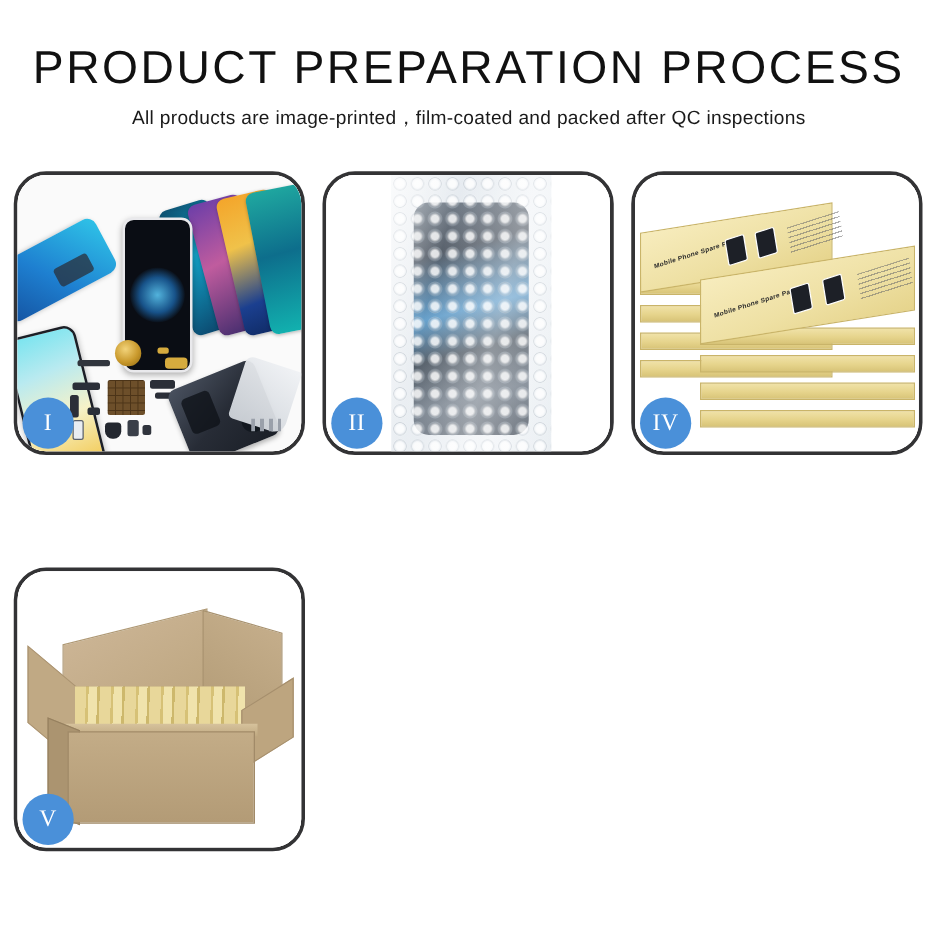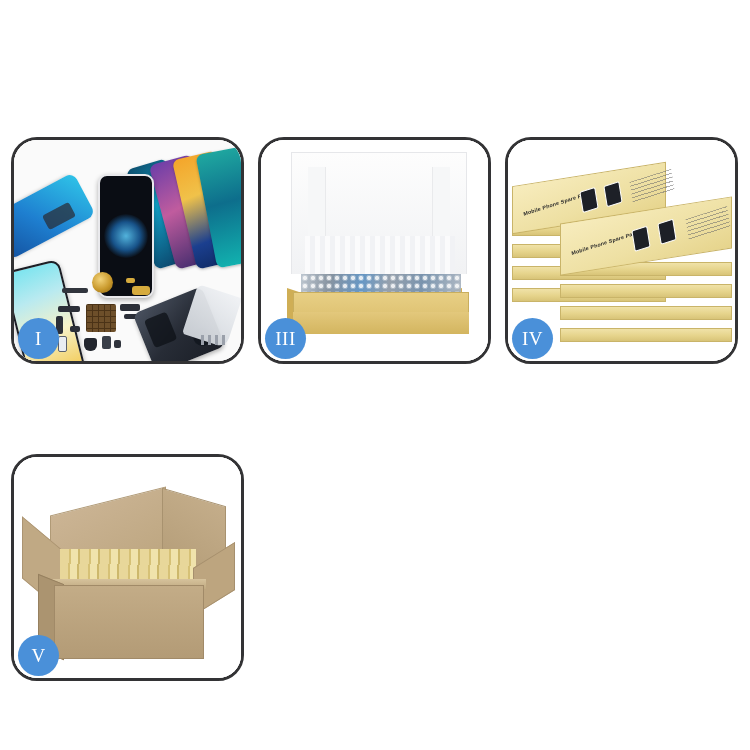--- a/index.html
+++ b/index.html
@@ -337,20 +337,22 @@
   }
   .c6-mark1{ position:absolute; left:52px; top:102px; width:16px;height:16px; background:#b09873; }
   .c6-mark2{ position:absolute; left:58px; top:166px; width:14px;height:14px; background:#ab9370; }
 </style>
 </head>
 <body>
 
 <div class="page">
 
   <div class="header">
+    <div class="title">PRODUCT PREPARATION PROCESS</div>
+    <div class="subtitle">All products are image-printed，film-coated and packed after QC inspections</div>
   </div>
 
   <div class="grid">
 
     <div class="panel">
       <div class="panel-inner">
         <div class="scene p1">
           <div class="ph ph-a"></div>
           <div class="ph ph-b"></div>
           <div class="ph ph-c"></div>
@@ -373,40 +375,34 @@
           <div class="part pt11"></div>
           <div class="part pt12"></div>
           <div class="ph-back"></div>
           <div class="tool"></div>
           <div class="screws"></div>
         </div>
       </div>
       <div class="badge">I</div>
     </div>
 
-
     <div class="panel">
       <div class="panel-inner">
-        <div class="scene p3">
-          <div class="b3-lid">
-            <div class="b3-lid-flapL"></div>
-            <div class="b3-lid-flapR"></div>
+        <div class="scene p2">
+          <div class="wrap-bag">
+            <div class="wrap-item"></div>
+            <div class="bubbles"></div>
+            <div class="bubbles2"></div>
+            <div class="bag-sheen"></div>
           </div>
-          <div class="b3-foam"></div>
-          <div class="b3-sideL"></div>
-          <div class="b3-sideR"></div>
-          <div class="b3-prod">
-            <div class="bubbles"></div>
-          </div>
-          <div class="b3-base"></div>
-          <div class="b3-base-front"></div>
         </div>
       </div>
-      <div class="badge">III</div>
+      <div class="badge">II</div>
     </div>
+
 
     <div class="panel">
       <div class="panel-inner">
         <div class="scene p4">
           <div class="stack">
 
             <div class="sbox" style="left:4px;  top:148px; width:154px; height:14px;"></div>
             <div class="sbox" style="left:4px;  top:126px; width:154px; height:14px;"></div>
             <div class="sbox" style="left:4px;  top:104px; width:154px; height:14px;"></div>
             <div class="sbox" style="left:4px;  top:82px;  width:154px; height:14px;"></div>

